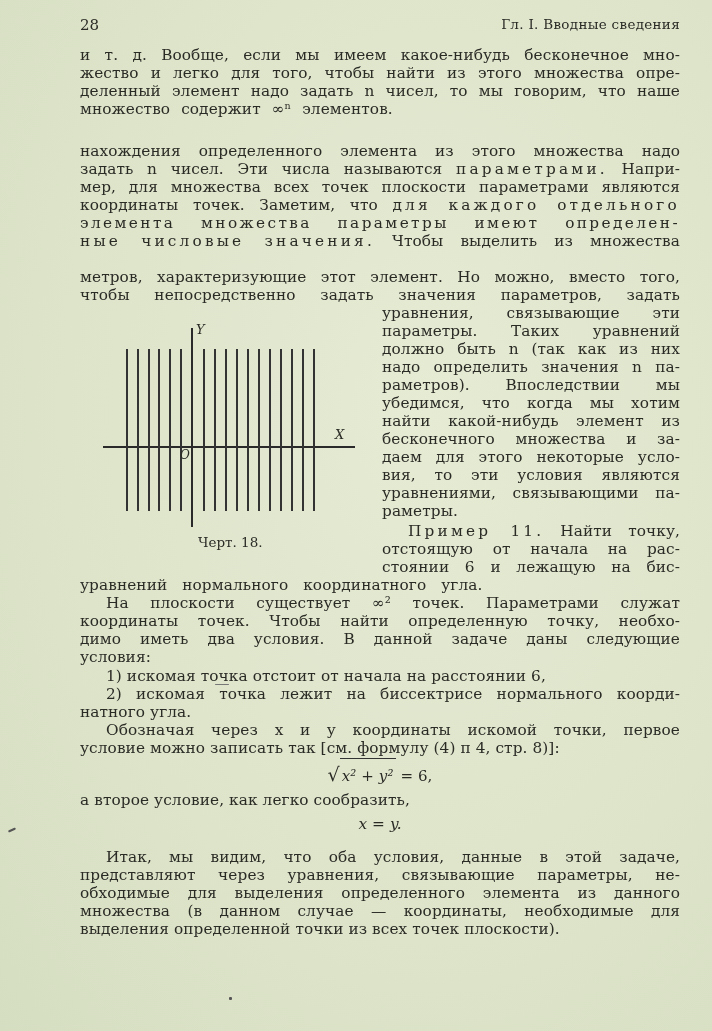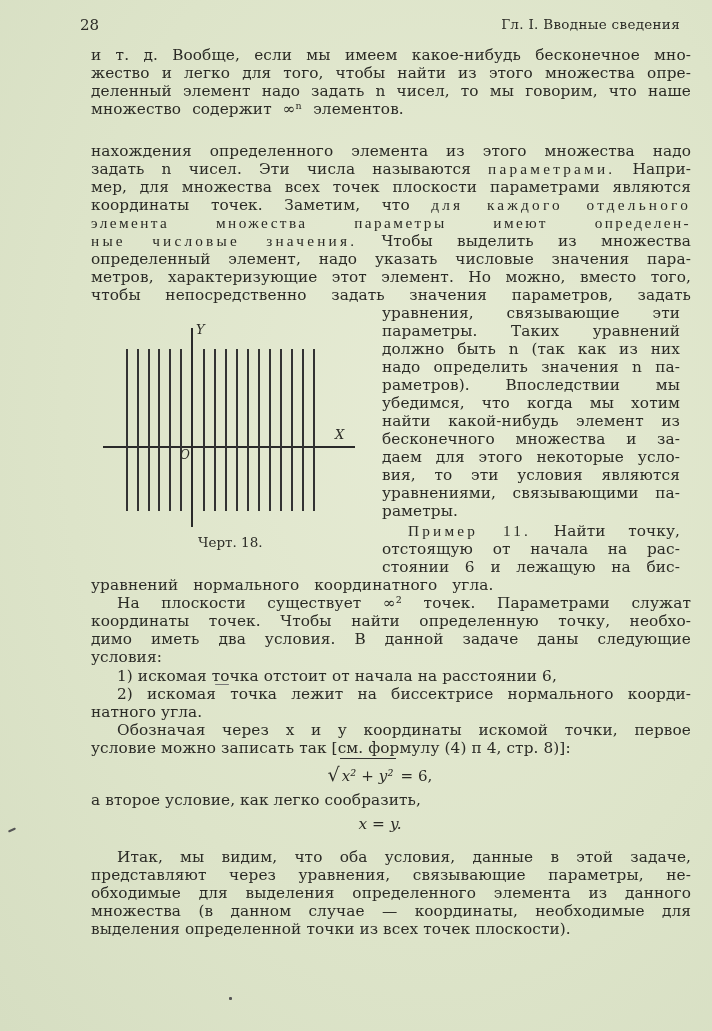--- a/index.html
+++ b/index.html
@@ -14,26 +14,26 @@
   .header {
     position: absolute; top: 16px; left: 80px; width: 600px; height: 20px;
     font-size: 14px;
   }
   .header .pagenum { position: absolute; left: 0; top: 0; font-size: 15px; }
   .header .runhead { position: absolute; left: 0; right: 0; text-align: right; letter-spacing: 0.3px; font-size: 13.5px; }
   .line {
     position: absolute; white-space: nowrap; font-size: 15.3px; line-height: 18px;
     letter-spacing: 0.1px;
   }
-  .full { left: 80px; width: 600px; text-align: justify; text-align-last: justify; margin-left: 11px; }
+  .full { left: 80px; width: 600px; text-align: justify; text-align-last: justify; }
   .full.last { text-align-last: left; }
   .indent { padding-left: 26px; box-sizing: border-box; }
   .right { left: 382px; width: 298px; text-align: justify; text-align-last: justify; }
   .right.last { text-align-last: left; }
-  .spaced { letter-spacing: 3.2px; font-family: Liberation Serif, serif; }
+  .spaced { letter-spacing: 3.2px; }
   .math { font-style: italic; }
   .center { left: 80px; width: 600px; text-align: center; }
   .diagram { position: absolute; left: 95px; top: 320px; width: 270px; height: 215px; }
   .vline { position: absolute; width: 1.6px; background: #333; }
   .axis { position: absolute; background: #2a2a2a; }
   .lbl { position: absolute; font-style: italic; font-size: 13px; }
   .caption { position: absolute; left: 198px; top: 534px; font-size: 13.5px; }
   .speck { position: absolute; background: #555; border-radius: 1px; }
   .sqrt-bar { border-top: 1.2px solid #333; padding: 8px 2px; }
 </style>
@@ -51,21 +51,20 @@
   <div class="line full" style="top:64px">жество и легко для того, чтобы найти из этого множества опре-</div>
   <div class="line full" style="top:82px">деленный элемент надо задать n чисел, то мы говорим, что наше</div>
   <div class="line full last" style="top:100px;word-spacing:6px">множество содержит ∞ⁿ элементов.</div>
 
   <div class="line full" style="top:142px">нахождения определенного элемента из этого множества надо</div>
   <div class="line full" style="top:160px"><span>задать n чисел. Эти числа называются </span><span class="spaced">параметрами.</span><span> Напри-</span></div>
   <div class="line full" style="top:178px">мер, для множества всех точек плоскости параметрами являются</div>
   <div class="line full" style="top:196px"><span>координаты точек. Заметим, что </span><span class="spaced">для каждого отдельного</span></div>
   <div class="line full spaced" style="top:214px;letter-spacing:2.4px">элемента множества параметры имеют определен-</div>
   <div class="line full" style="top:232px"><span class="spaced">ные числовые значения.</span><span> Чтобы выделить из множества</span></div>
-  <div class="line full" style="top:250px">определенный элемент, надо указать числовые значения пара-</div>
   <div class="line full" style="top:268px">метров, характеризующие этот элемент. Но можно, вместо того,</div>
   <div class="line full" style="top:286px">чтобы непосредственно задать значения параметров, задать</div>
 
   <div class="line right" style="top:304px">уравнения, связывающие эти</div>
   <div class="line right" style="top:322px">параметры. Таких уравнений</div>
   <div class="line right" style="top:340px">должно быть n (так как из них</div>
   <div class="line right" style="top:358px">надо определить значения n па-</div>
   <div class="line right" style="top:376px">раметров). Впоследствии мы</div>
   <div class="line right" style="top:394px">убедимся, что когда мы хотим</div>
   <div class="line right" style="top:412px">найти какой-нибудь элемент из</div>

